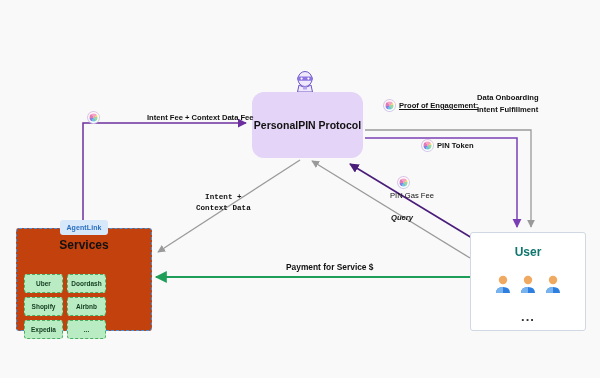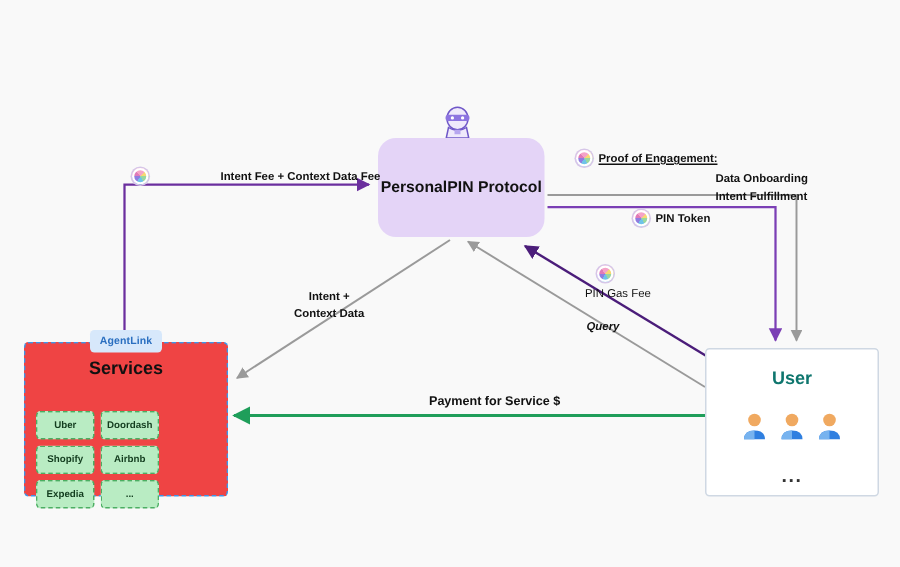--- a/index.html
+++ b/index.html
@@ -34,21 +34,21 @@
     background:#e4d4f7;border-radius:12px;
     display:flex;align-items:center;justify-content:center;
     color:#111;font-size:10.5px;font-weight:700;line-height:14.5px;text-align:center;
   }
   #assistant-node .ln{display:block;white-space:nowrap;}
   #robot-avatar{position:absolute;left:292px;top:70px;width:26px;height:26px;}
 
   
   #services-box{
     position:absolute;left:16px;top:228px;width:134px;height:101px;
-    border:1.4px dashed #3d96e8;border-radius:3px;background:#ef4444;text-decoration:underline;
+    border:1.4px dashed #3d96e8;border-radius:3px;background:#c2410c;text-decoration:underline;
   }
   #agentlink-badge{
     position:absolute;left:60px;top:220px;width:48px;height:15px;
     background:#d7e8fb;border-radius:3px;
     display:flex;align-items:center;justify-content:center;
     font-size:7px;color:#2a6fc0;font-weight:600;letter-spacing:.1px;
   }
   #services-title{
     position:absolute;left:0;top:9px;width:100%;text-align:center;
     font-size:12px;font-weight:700;color:#111;
@@ -81,23 +81,23 @@
     font-size:13px;font-weight:800;color:#333;letter-spacing:1px;
   }
 
   
   .lbl{position:absolute;font-size:7.6px;color:#111;white-space:nowrap;line-height:11px;}
   .lbl.b{font-weight:700;}
   .lbl-row{display:flex;align-items:center;gap:4px;}
 
   #lbl-intent-fee{left:88px;top:112px;gap:48px;}
   #lbl-proof{left:384px;top:100px;text-decoration:underline;}
-  #lbl-onboard{left:477px;top:92px;font-weight:600;line-height:11.5px;margin-top:21px;}
+  #lbl-onboard{left:477px;top:92px;font-weight:600;line-height:11.5px;}
   #lbl-pin-token{left:422px;top:140px;}
-  #lbl-intent-ctx{left:196px;top:192px;text-align:center;font-weight:600;}
+  #lbl-intent-ctx{left:196px;top:192px;text-align:center;font-weight:600;font-family:Liberation Mono, monospace;}
   #lbl-gas-fee{left:390px;top:190px;}
   #lbl-query{left:391px;top:212px;font-weight:600;font-style:italic;}
   #lbl-payment{left:258px;top:262px;font-weight:700;font-size:8.4px;padding-left:28px;}
 </style>
 </head>
 <body>
 
 <div id="canvas">
 
   <svg class="layer" viewBox="0 0 600 378">

